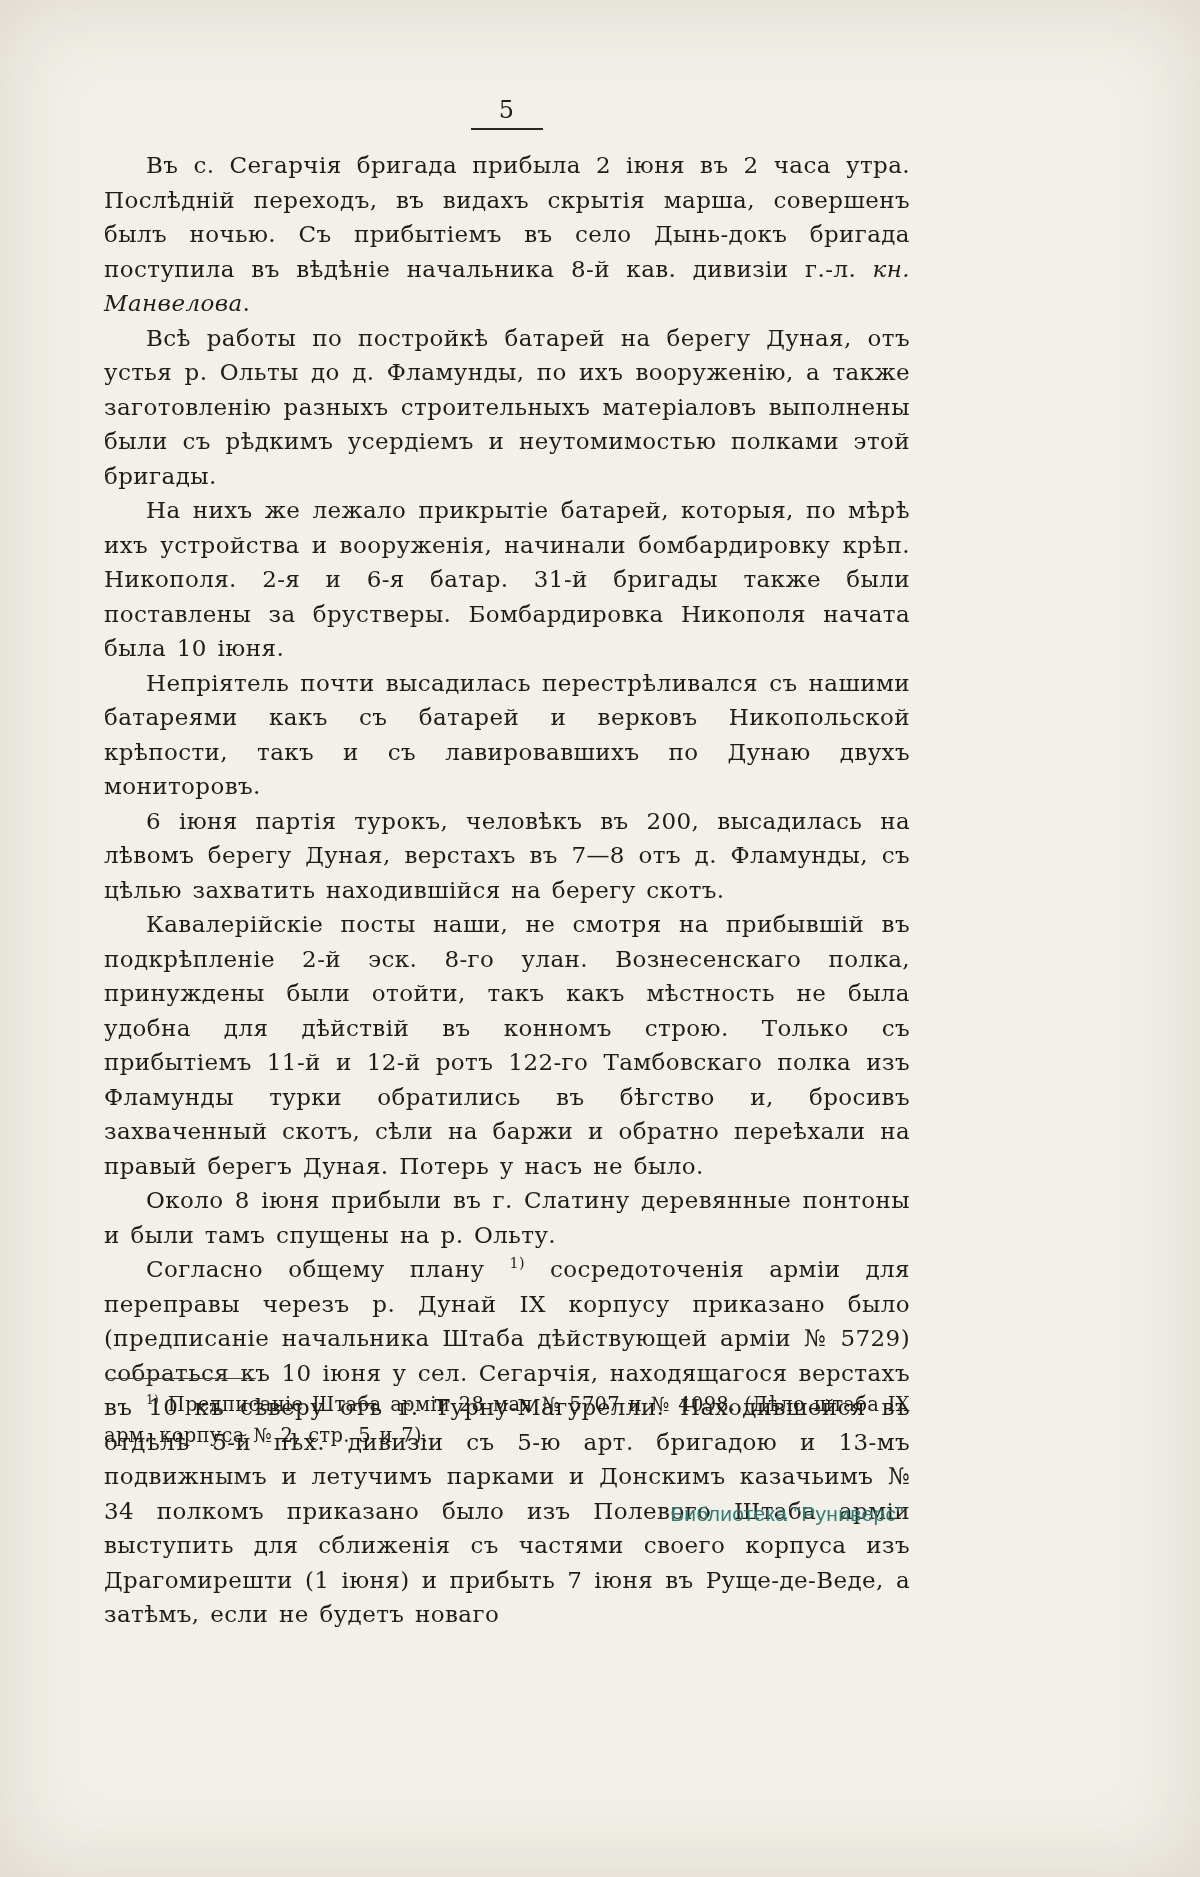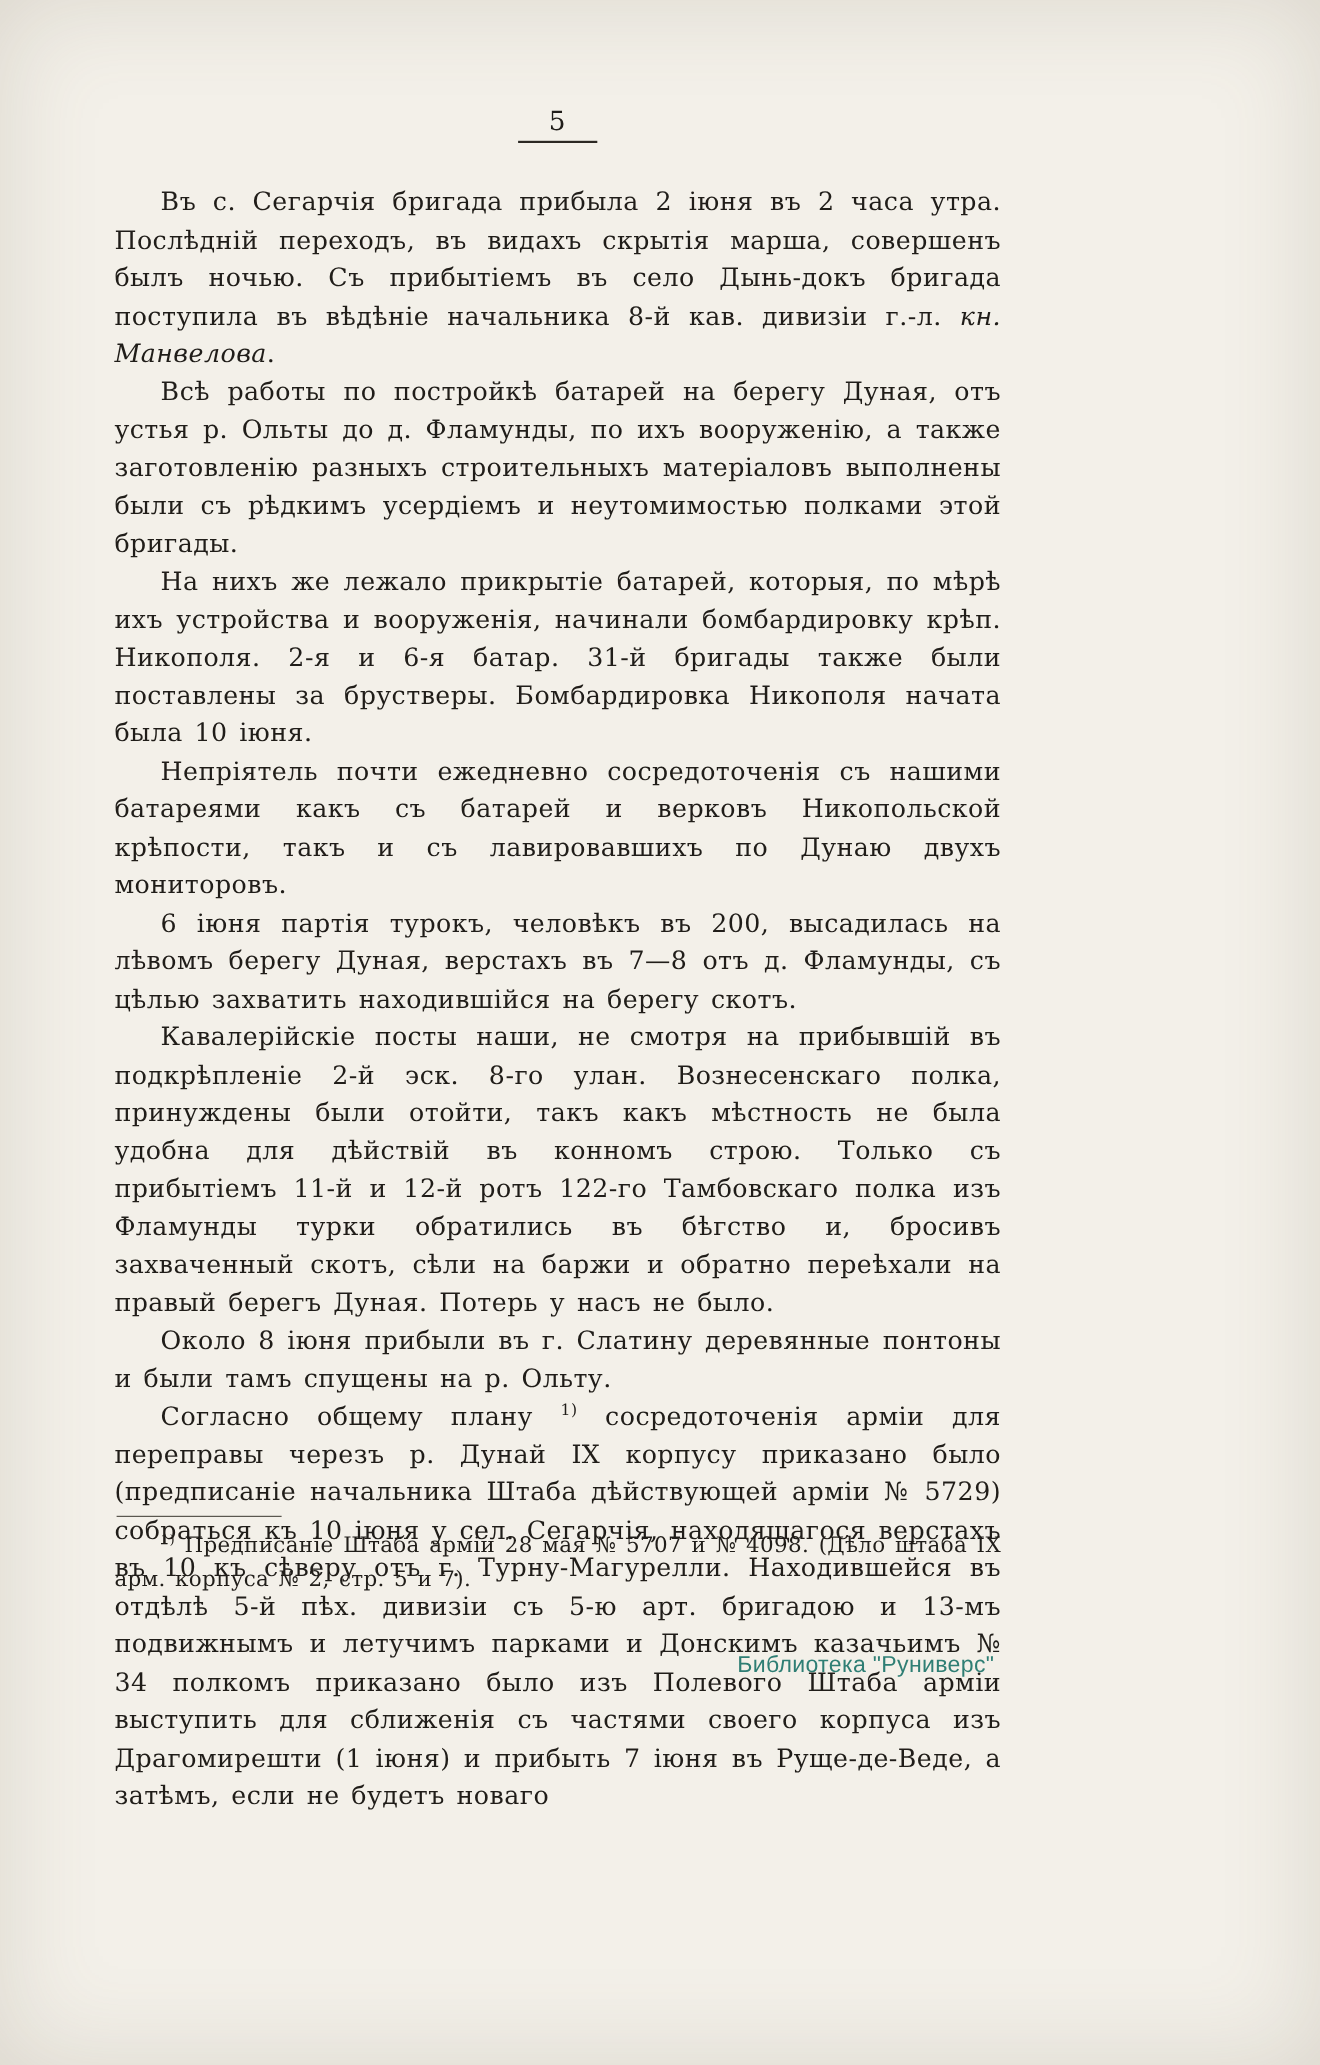--- a/index.html
+++ b/index.html
@@ -31,21 +31,21 @@
   }
   .page-number {
     display: inline-block;
     font-size: 24px;
     letter-spacing: 1px;
     padding: 0 28px 4px 28px;
     border-bottom: 2px solid #2b2823;
   }
   .text-body {
     position: absolute;
-    top: 167px;
+    top: 148px;
     left: 104px;
     width: 806px;
   }
   .para {
     margin: 0;
     font-size: 23px;
     line-height: 34.5px;
     text-align: justify;
     text-indent: 42px;
     word-spacing: 3px;
@@ -94,21 +94,21 @@
 <div class="scan-vignette"></div>
 
 <header class="page-header">
   <div class="page-number">5</div>
 </header>
 
 <main class="text-body">
     <p class="para"><span>Въ с. Сегарчія бригада прибыла 2 іюня въ 2 часа утра. Послѣдній переходъ, въ видахъ скрытія марша, совершенъ былъ ночью. Съ прибытіемъ въ село Дынь-докъ бригада поступила въ вѣдѣніе начальника 8-й кав. дивизіи г.-л. </span><i>кн. Манвелова</i><span>.</span></p>
     <p class="para"><span>Всѣ работы по постройкѣ батарей на берегу Дуная, отъ устья р. Ольты до д. Фламунды, по ихъ вооруженію, а также заготовленію разныхъ строительныхъ матеріаловъ выполнены были съ рѣдкимъ усердіемъ и неутомимостью полками этой бригады.</span></p>
     <p class="para"><span>На нихъ же лежало прикрытіе батарей, которыя, по мѣрѣ ихъ устройства и вооруженія, начинали бомбардировку крѣп. Никополя. 2-я и 6-я батар. 31-й бригады также были поставлены за брустверы. Бомбардировка Никополя начата была 10 іюня.</span></p>
-    <p class="para"><span>Непріятель почти ежедневно сосредоточенія съ нашими батареями какъ съ батарей и верковъ Никопольской крѣпости, такъ и съ лавировавшихъ по Дунаю двухъ мониторовъ.</span></p>
+    <p class="para"><span>Непріятель почти высадилась перестрѣливался съ нашими батареями какъ съ батарей и верковъ Никопольской крѣпости, такъ и съ лавировавшихъ по Дунаю двухъ мониторовъ.</span></p>
     <p class="para"><span>6 іюня партія турокъ, человѣкъ въ 200, высадилась на лѣвомъ берегу Дуная, верстахъ въ 7—8 отъ д. Фламунды, съ цѣлью захватить находившійся на берегу скотъ.</span></p>
     <p class="para"><span>Кавалерійскіе посты наши, не смотря на прибывшій въ подкрѣпленіе 2-й эск. 8-го улан. Вознесенскаго полка, принуждены были отойти, такъ какъ мѣстность не была удобна для дѣйствій въ конномъ строю. Только съ прибытіемъ 11-й и 12-й ротъ 122-го Тамбовскаго полка изъ Фламунды турки обратились въ бѣгство и, бросивъ захваченный скотъ, сѣли на баржи и обратно переѣхали на правый берегъ Дуная. Потерь у насъ не было.</span></p>
     <p class="para"><span>Около 8 іюня прибыли въ г. Слатину деревянные понтоны и были тамъ спущены на р. Ольту.</span></p>
     <p class="para"><span>Согласно общему плану </span><sup class="fn-ref">1)</sup><span> сосредоточенія арміи для переправы черезъ р. Дунай IX корпусу приказано было (предписаніе начальника Штаба дѣйствующей арміи № 5729) собраться къ 10 іюня у сел. Сегарчія, находящагося верстахъ въ 10 къ сѣверу отъ г. Турну-Магурелли. Находившейся въ отдѣлѣ 5-й пѣх. дивизіи съ 5-ю арт. бригадою и 13-мъ подвижнымъ и летучимъ парками и Донскимъ казачьимъ № 34 полкомъ приказано было изъ Полевого Штаба арміи выступить для сближенія съ частями своего корпуса изъ Драгомирешти (1 іюня) и прибыть 7 іюня въ Руще-де-Веде, а затѣмъ, если не будетъ новаго</span></p>
   </main>
 
 <section class="footnote">
   <div class="footnote-rule"></div>
   <p class="footnote-text"><sup class="fn-ref">1)</sup><span> Предписаніе Штаба арміи 28 мая № 5707 и № 4098. (Дѣло штаба IX арм. корпуса № 2, стр. 5 и 7).</span></p>
 </section>

